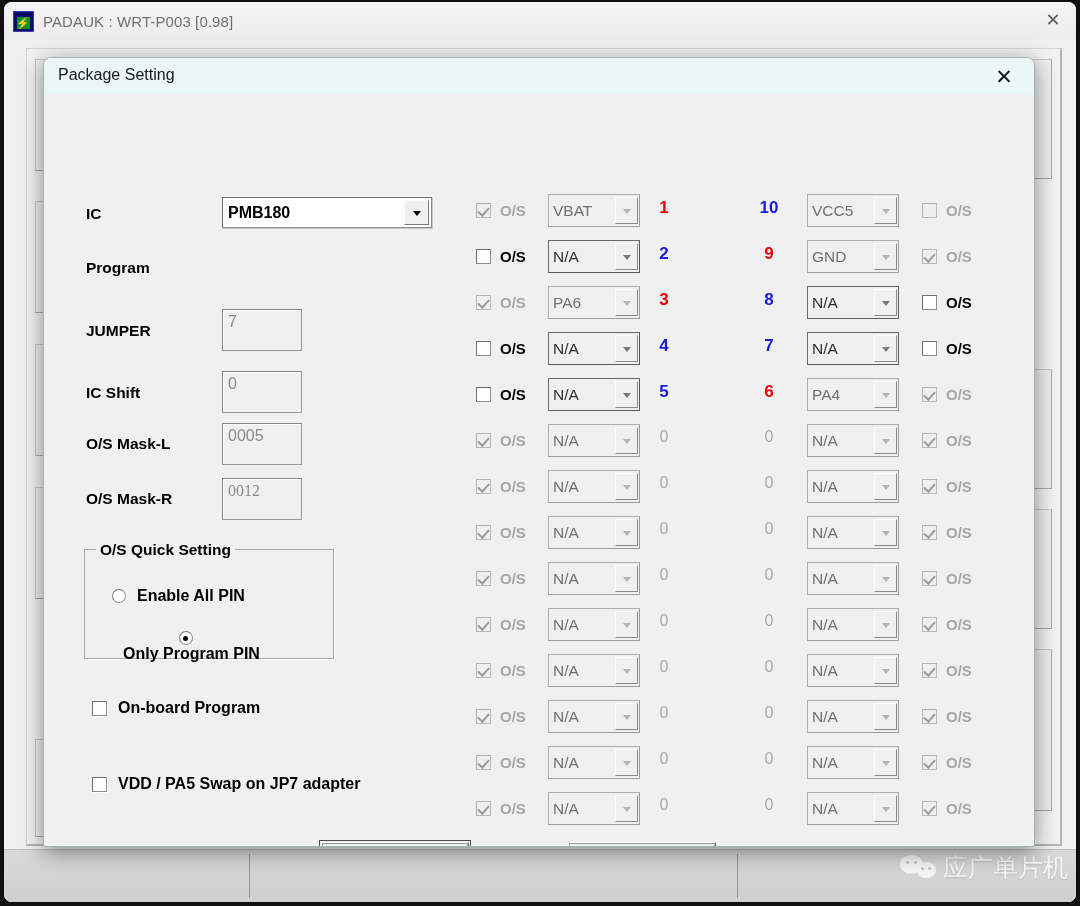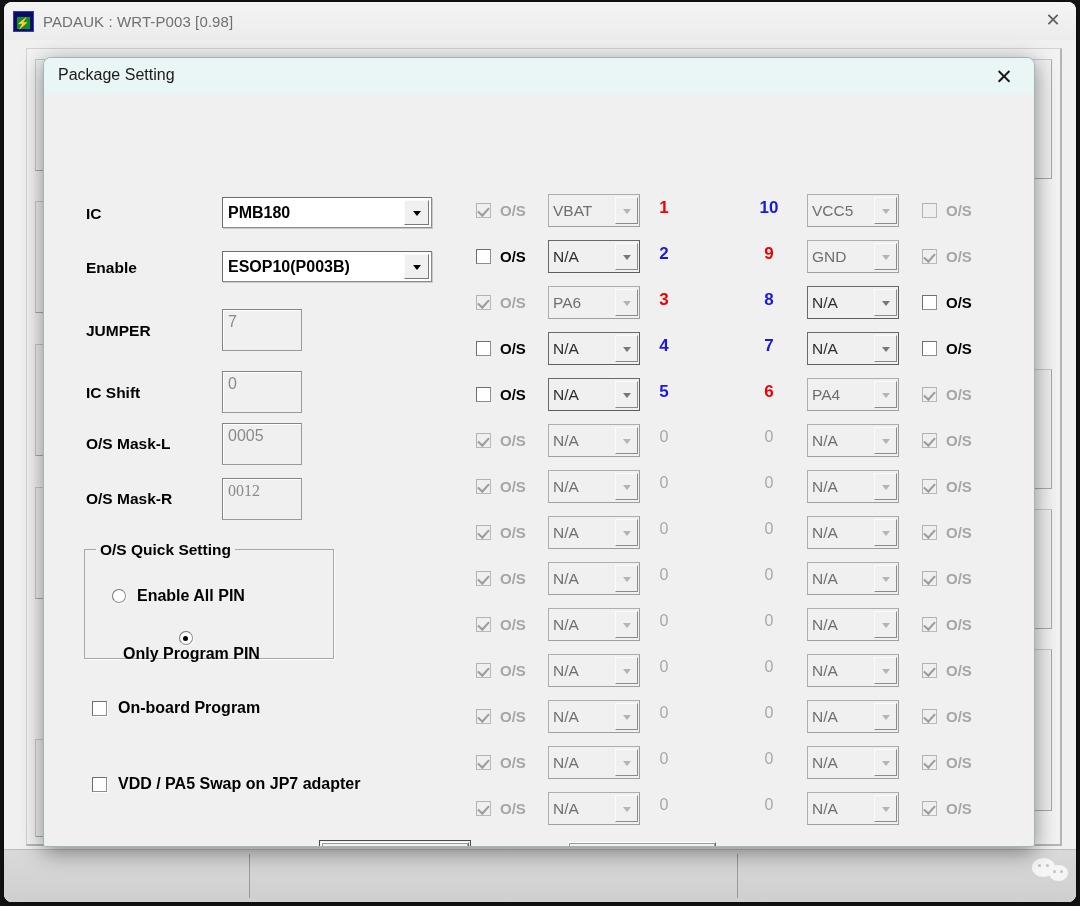--- a/index.html
+++ b/index.html
@@ -352,41 +352,38 @@
     <span class="wechat-glyph">
       <span class="b1">
           <span class="d" style="left:6px;top:6px;"></span>
           <span class="d" style="left:14px;top:6px;"></span>
         </span>
       <span class="b2">
           <span class="d" style="left:4px;top:5px;"></span>
           <span class="d" style="left:11px;top:5px;"></span>
         </span>
     </span>
+    <span>应广单片机</span>
   </div>
 
   <div class="dialog">
     <div class="dialog-titlebar">
       <div class="dialog-title">Package Setting</div>
       <div class="dialog-close">✕</div>
     </div>
 
     <div class="dialog-body">
 
       <div class="form-label" style="left:42px; top:111px;">IC</div>
       <div class="combo" style="left:178px; top:103px; width:210px;">
         <span class="val">PMB180</span>
         <span class="arrowbtn"></span>
       </div>
 
-      <div class="form-label" style="left:42px; top:165px;">Enable</div>
-      <div class="combo" style="left:178px; top:157px; width:210px;">
-        <span class="val">ESOP10(P003B)</span>
-        <span class="arrowbtn"></span>
-      </div>
+      <div class="form-label" style="left:42px; top:165px;">Program</div>
 
       <div class="form-label" style="left:42px; top:228px;">JUMPER</div>
       <div class="textbox" style="left:178px; top:215px; width:80px;">7</div>
 
       <div class="form-label" style="left:42px; top:290px;">IC Shift</div>
       <div class="textbox" style="left:178px; top:277px; width:80px;">0</div>
 
       <div class="form-label" style="left:42px; top:341px;">O/S Mask-L</div>
       <div class="textbox" style="left:178px; top:329px; width:80px;">0005</div>
 

